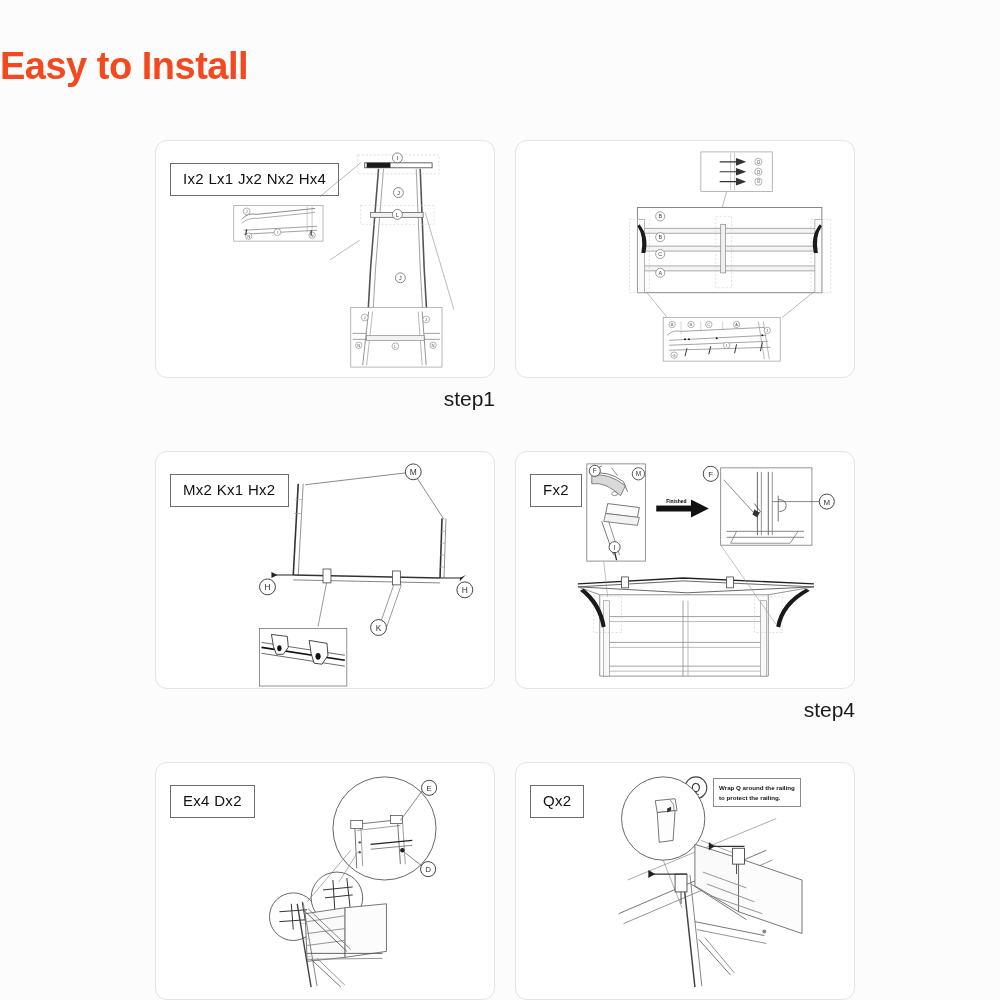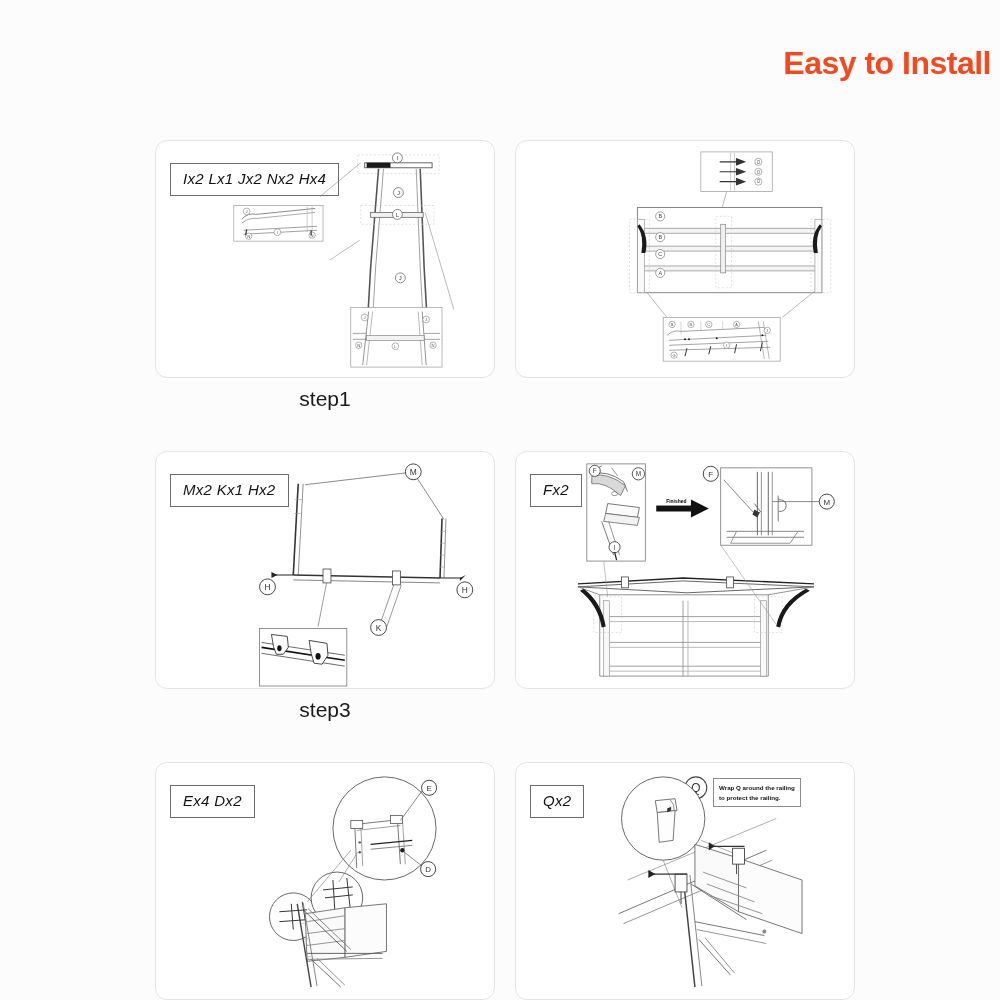--- a/index.html
+++ b/index.html
@@ -21,22 +21,22 @@
     box-sizing: border-box;
     overflow: hidden;
   }
 
   
   #title {
     position: absolute;
     top: 45px;
     left: 0;
     width: 991px;
-    text-align: right;
-    font-size: 32px;
+    text-align: left;
+    font-size: 38px;
     font-weight: bold;
     letter-spacing: -0.5px;
     color: #f4491e;
     font-family: "Liberation Sans", sans-serif;
   }
 
   
   #grid {
     position: absolute;
     top: 140px;
@@ -53,41 +53,40 @@
     position: relative;
     width: 340px;
     height: 238px;
     background: #ffffff;
     border: 1px solid #e4e4e4;
     border-radius: 12px;
     box-sizing: border-box;
     overflow: hidden;
   }
   .step-caption {
-    text-align: center;
+    text-align: right;
     font-size: 21px;
     color: #1a1a1a;
     padding-top: 9px;
     letter-spacing: 0px;
   }
 
   
   .parts-box {
     position: absolute;
     top: 22px;
     left: 14px;
     border: 1.5px solid #6b6b6b;
     background: #ffffff;
     padding: 7px 12px;
     font-size: 15px;
     color: #111;
     letter-spacing: 0.3px;
     white-space: nowrap;
     line-height: 1.1;
-    font-style: italic;
   }
 
   
   .draw {
     position: absolute;
     inset: 0;
     width: 100%;
     height: 100%;
   }
 
@@ -382,21 +381,20 @@
 
               <path d="M116 184 L132 186 L133 197 L128 204 L121 204 L118 196 Z" fill="#fff" stroke="#333" stroke-width="0.9"></path>
               <ellipse cx="124" cy="198" rx="2.2" ry="3" fill="#111" stroke="none"></ellipse>
 
               <path d="M154 190 L172 193 L173 205 L167 214 L159 213 L156 203 Z" fill="#fff" stroke="#333" stroke-width="0.9"></path>
               <ellipse cx="163" cy="206" rx="2.6" ry="3.4" fill="#111" stroke="none"></ellipse>
             </g>
           </g>
         </svg>
       </div>
-      <div class="step-caption">step3</div>
     </div>
 
     <div class="step-block">
       <div class="panel">
         <div class="parts-box">Fx2</div>
         <svg class="draw" viewBox="0 0 340 238">
 
           <g>
             <rect x="71" y="12" width="59" height="98" fill="#fff" stroke="#777" stroke-width="0.8"></rect>
             <g fill="none" stroke="#555" stroke-width="0.8">
@@ -484,20 +482,21 @@
 
           <g fill="#fff" stroke="#444" stroke-width="0.8">
             <rect x="106" y="126" width="7" height="11"></rect>
             <rect x="212" y="126" width="7" height="11"></rect>
           </g>
 
           <path d="M88 110 L92 146" stroke="#9a9a9a" stroke-width="0.6" fill="none"></path>
           <path d="M206 94 L262 174" stroke="#9a9a9a" stroke-width="0.6" fill="none"></path>
         </svg>
       </div>
+      <div class="step-caption">step4</div>
     </div>
 
     <div class="step-block">
       <div class="panel">
         <div class="parts-box">Ex4  Dx2</div>
         <svg class="draw" viewBox="0 0 340 238">
 
           <circle cx="230" cy="66" r="52" fill="#fff" stroke="#555" stroke-width="0.9"></circle>
           <g fill="none" stroke="#555" stroke-width="0.8">
             <path d="M200 62 L202 106"></path>

